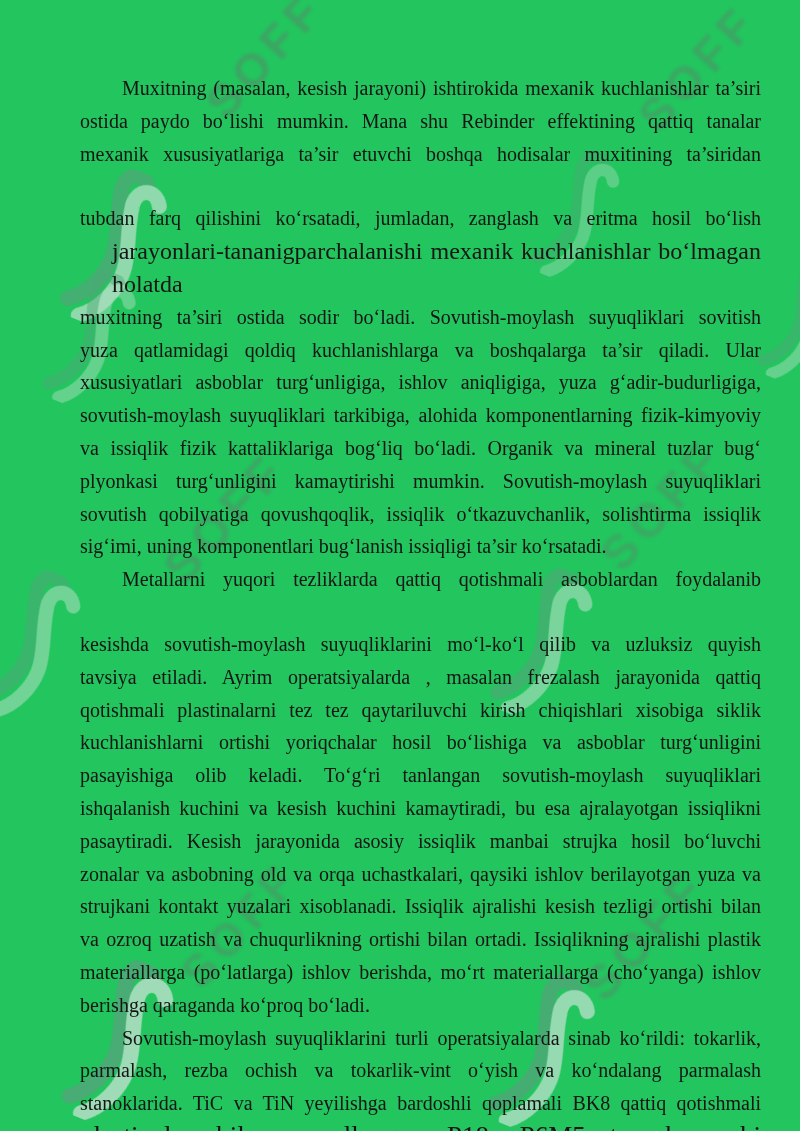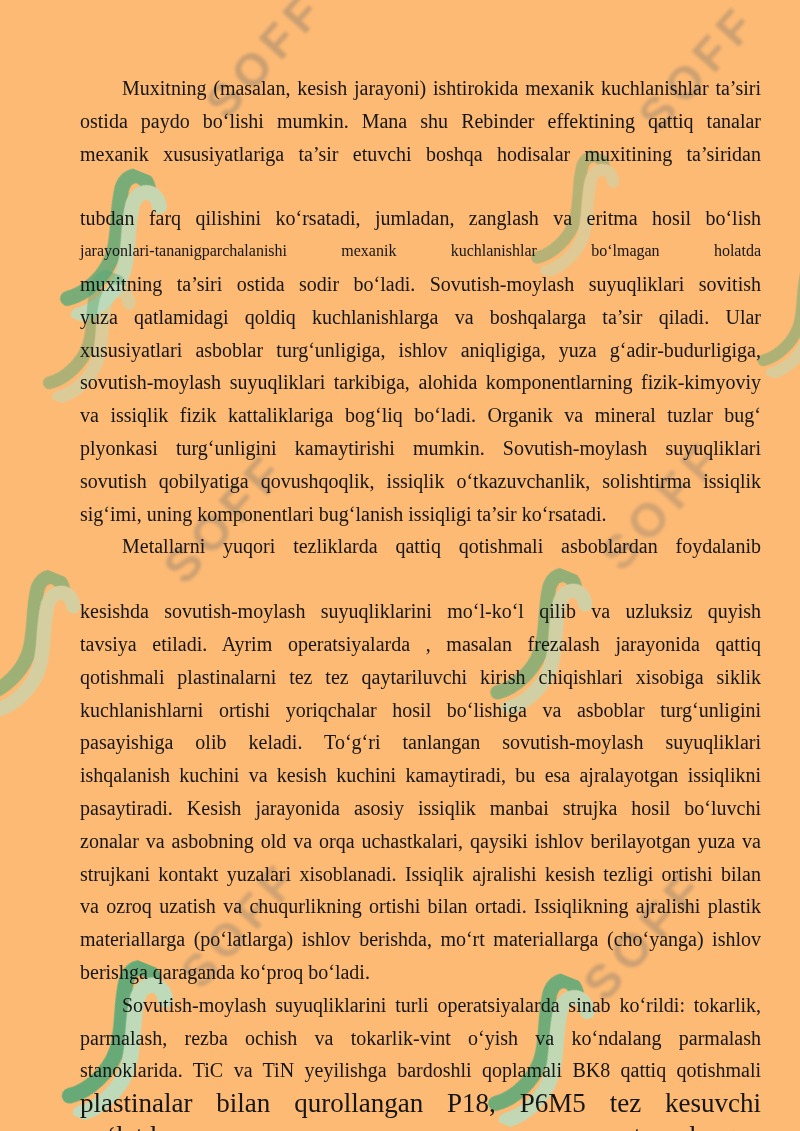--- a/index.html
+++ b/index.html
@@ -1,19 +1,19 @@
 <!DOCTYPE html>
 <html><head>
 <meta charset="utf-8">
 <style>
   html,body{margin:0;padding:0;background:#ffffff;}
   .page{
     position:relative;
     width:800px;height:1131px;
-    background:#fdba74;
+    background:#22c55e;
     overflow:hidden;
     font-family:"Liberation Serif", serif;
   }
   .watermark-layer{position:absolute;inset:0;z-index:1;}
   .wm-text{
     position:absolute;
     font-family:"Liberation Sans", sans-serif;
     font-weight:700;
     letter-spacing:7px;
     color:rgba(110,110,110,0.42);
@@ -84,21 +84,21 @@
       <svg class="wm-logo" width="70" height="140" viewBox="0 0 70 140" style="left: 540px; top: 1052px; opacity: 0.8; transform: translate(-50%, -50%) rotate(22deg) scale(1.15);">
     <path class="logo-dark" d="M46 12 C38 -2 22 4 24 20 C27 40 36 56 38 74 C40 94 30 116 16 126" stroke="#4fa878"></path>
     <path class="logo-light" d="M60 22 C52 8 36 14 38 30 C41 50 50 66 52 84 C54 104 44 126 30 136" stroke="#b4e0c6"></path>
   </svg>
     </div>
   <div class="text-layer" id="text-layer">
       <div class="line indent" style="font-size: 20px;">Muxitning (masalan, kesish jarayoni) ishtirokida mexanik kuchlanishlar ta’siri</div>
       <div class="line" style="font-size: 20px;">ostida paydo boʻlishi mumkin. Mana shu Rebinder effektining qattiq tanalar</div>
       <div class="line" style="font-size: 20px;">mexanik xususiyatlariga ta’sir etuvchi boshqa hodisalar muxitining ta’siridan</div>
       <div class="line" style="font-size: 20px; margin-top: 32px;">tubdan farq qilishini koʻrsatadi, jumladan, zanglash va eritma hosil boʻlish</div>
-      <div class="line" style="font-size: 16px;">jarayonlari-tananigparchalanishi mexanik kuchlanishlar boʻlmagan holatda</div>
+      <div class="line" style="font-size: 24px; margin-left: 32px;">jarayonlari-tananigparchalanishi mexanik kuchlanishlar boʻlmagan holatda</div>
       <div class="line" style="font-size: 20px;">muxitning ta’siri ostida sodir boʻladi. Sovutish-moylash suyuqliklari sovitish</div>
       <div class="line" style="font-size: 20px;">yuza qatlamidagi qoldiq kuchlanishlarga va boshqalarga ta’sir qiladi. Ular</div>
       <div class="line" style="font-size: 20px;">xususiyatlari asboblar turgʻunligiga, ishlov aniqligiga, yuza gʻadir-budurligiga,</div>
       <div class="line" style="font-size: 20px;">sovutish-moylash suyuqliklari tarkibiga, alohida komponentlarning fizik-kimyoviy</div>
       <div class="line" style="font-size: 20px;">va issiqlik fizik kattaliklariga bogʻliq boʻladi. Organik va mineral tuzlar bugʻ</div>
       <div class="line" style="font-size: 20px;">plyonkasi turgʻunligini kamaytirishi mumkin. Sovutish-moylash suyuqliklari</div>
       <div class="line" style="font-size: 20px;">sovutish qobilyatiga qovushqoqlik, issiqlik oʻtkazuvchanlik, solishtirma issiqlik</div>
       <div class="line last" style="font-size: 20px;">sigʻimi, uning komponentlari bugʻlanish issiqligi ta’sir koʻrsatadi.</div>
       <div class="line indent" style="font-size: 20px;">Metallarni yuqori tezliklarda qattiq qotishmali asboblardan foydalanib</div>
       <div class="line" style="font-size: 20px; margin-top: 32px;">kesishda sovutish-moylash suyuqliklarini moʻl-koʻl qilib va uzluksiz quyish</div>

